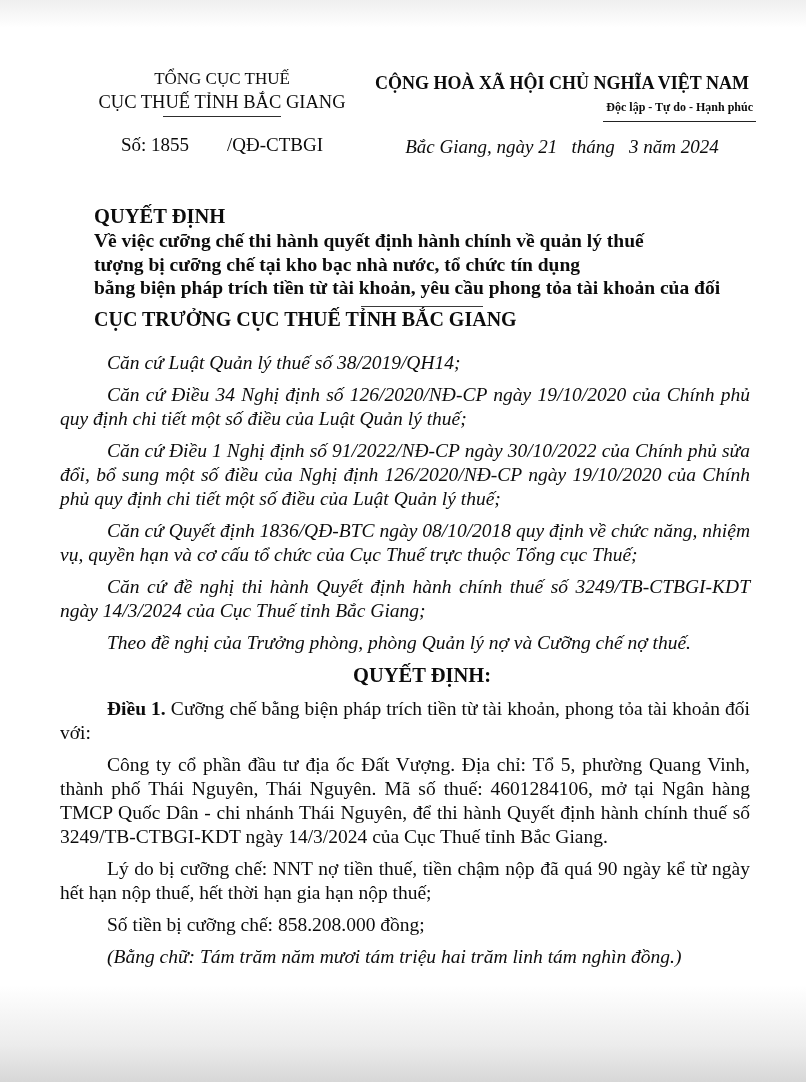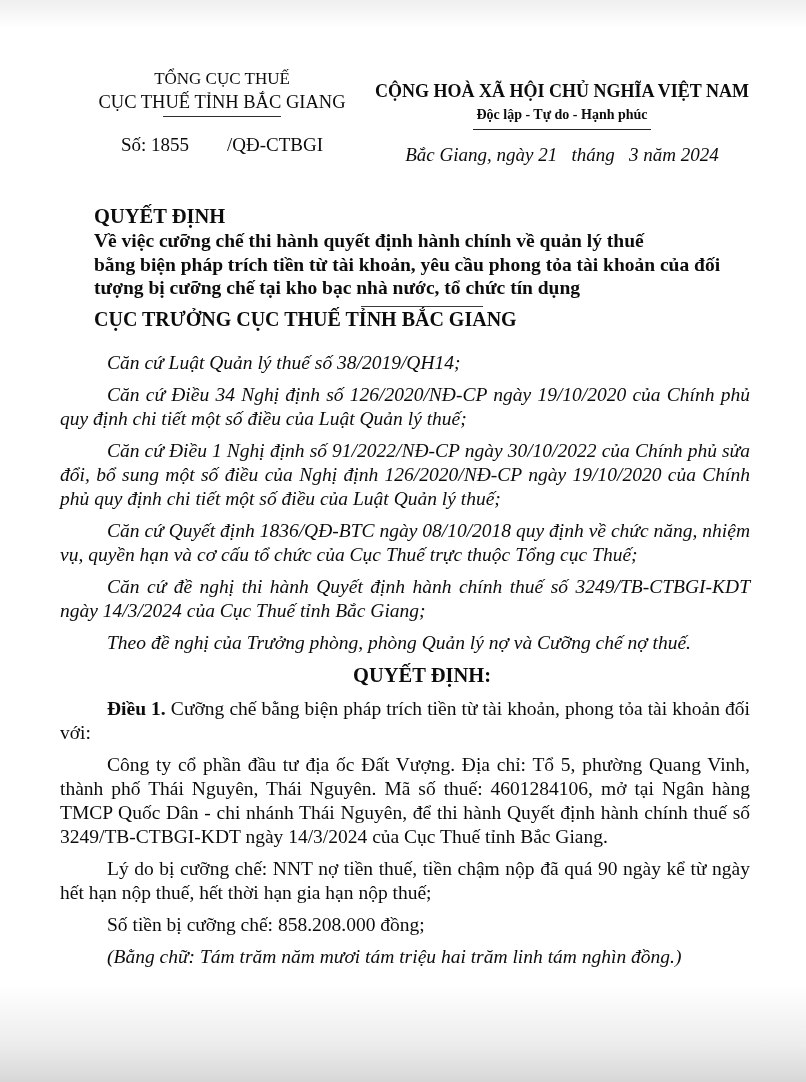--- a/index.html
+++ b/index.html
@@ -11,30 +11,30 @@
     padding: 68px 56px 0 60px;
     overflow: hidden;
     background: linear-gradient(180deg, #efefef 0px, #ffffff 28px, #ffffff 985px, #ececec 1045px, #d7d7d7 1082px);
     font-family: "Liberation Serif", "DejaVu Serif", serif;
     color: #0c0c0c;
   }
 
   
   .letterhead { position: relative; height: 94px; }
   .lh-left  { position: absolute; left: 22px;  top: 0; width: 280px; text-align: center; }
-  .lh-right { position: absolute; left: 308px; top: 12px; width: 388px; text-align: center; font-family: Liberation Serif, serif; }
+  .lh-right { position: absolute; left: 308px; top: 4px; width: 388px; text-align: center; font-family: Liberation Serif, serif; }
 
   .parent-agency { font-size: 17px; line-height: 22px; }
   .agency-name   { font-size: 18.5px; font-weight: normal; line-height: 24px; white-space: nowrap; }
   .agency-underline { width: 118px; margin: 2px auto 0; border-bottom: 1.6px solid #2d2d2d; }
   .doc-number { margin-top: 16px; font-size: 19px; line-height: 24px; white-space: nowrap; }
   .doc-number .suffix { margin-left: 38px; }
 
   .national-title { font-size: 18px; font-weight: bold; line-height: 22px; white-space: nowrap; }
-  .national-motto { font-size: 14px; font-weight: bold; line-height: 24px; margin-top: 1px; }
+  .national-motto { font-size: 12px; font-weight: bold; line-height: 24px; margin-top: 1px; text-align: right; }
   .national-motto .motto-inner { display: inline-block; border-bottom: 1.7px solid #222; padding: 0 3px 2px; }
   .place-date { margin-top: 12px; font-size: 19px; font-style: italic; line-height: 26px; white-space: pre; }
 
   
   .title-block { margin-top: 42px; margin-left: 34px; text-align: left; }
   .doc-title { font-size: 20.5px; font-weight: bold; line-height: 25px; }
   .subject-line { font-size: 19.5px; font-weight: bold; line-height: 23.5px; white-space: nowrap; }
   .title-rule { width: 122px; margin: 6px auto 0; border-top: 1.6px solid #3a3a3a; }
   .issuer-title { font-size: 20px; font-weight: bold; line-height: 25px; }
 
@@ -73,22 +73,22 @@
       <div class="national-motto">
         <span class="motto-inner">Độc lập - Tự do - Hạnh phúc</span>
       </div>
       <div class="place-date">Bắc Giang, ngày 21   tháng   3 năm 2024</div>
     </div>
   </div>
 
   <div class="title-block">
     <div class="doc-title">QUYẾT ĐỊNH</div>
     <div class="subject-line">Về việc cưỡng chế thi hành quyết định hành chính về quản lý thuế</div>
+    <div class="subject-line">tượng bị cưỡng chế tại kho bạc nhà nước, tổ chức tín dụng</div>
     <div class="subject-line">bằng biện pháp trích tiền từ tài khoản, yêu cầu phong tỏa tài khoản của đối</div>
-    <div class="subject-line">tượng bị cưỡng chế tại kho bạc nhà nước, tổ chức tín dụng</div>
     <div class="title-rule"></div>
     <div class="issuer-title">CỤC TRƯỞNG CỤC THUẾ TỈNH BẮC GIANG</div>
   </div>
 
   <div class="doc-body">
     <p class="italic">Căn cứ Luật Quản lý thuế số 38/2019/QH14;</p>
     <p class="italic">Căn cứ Điều 34 Nghị định số 126/2020/NĐ-CP ngày 19/10/2020 của Chính phủ quy định chi tiết một số điều của Luật Quản lý thuế;</p>
     <p class="italic">Căn cứ Điều 1 Nghị định số 91/2022/NĐ-CP ngày 30/10/2022 của Chính phủ sửa đổi, bổ sung một số điều của Nghị định 126/2020/NĐ-CP ngày 19/10/2020 của Chính phủ quy định chi tiết một số điều của Luật Quản lý thuế;</p>
     <p class="italic">Căn cứ Quyết định 1836/QĐ-BTC ngày 08/10/2018 quy định về chức năng, nhiệm vụ, quyền hạn và cơ cấu tổ chức của Cục Thuế trực thuộc Tổng cục Thuế;</p>
     <p class="italic">Căn cứ đề nghị thi hành Quyết định hành chính thuế số 3249/TB-CTBGI-KDT ngày 14/3/2024 của Cục Thuế tỉnh Bắc Giang;</p>

